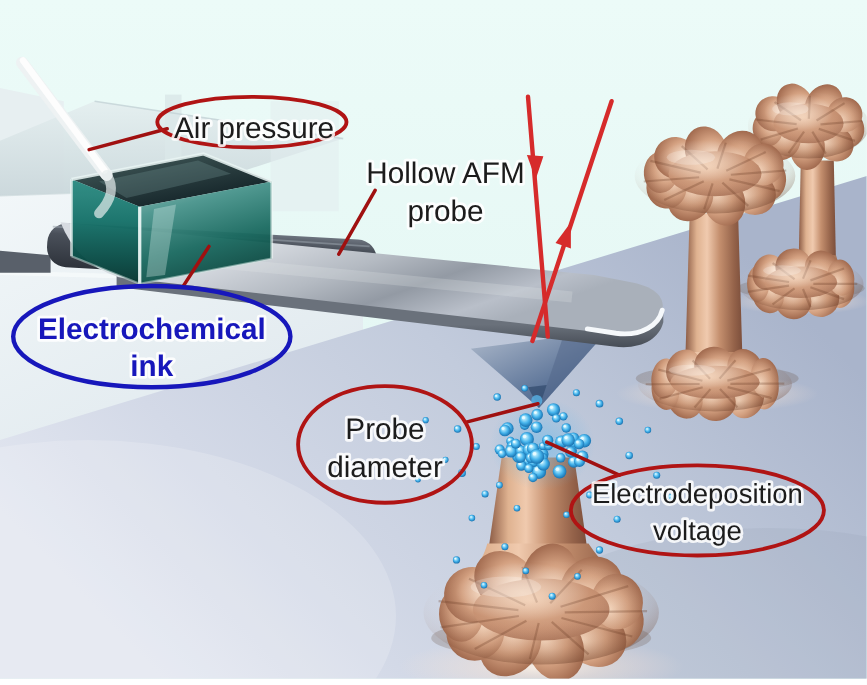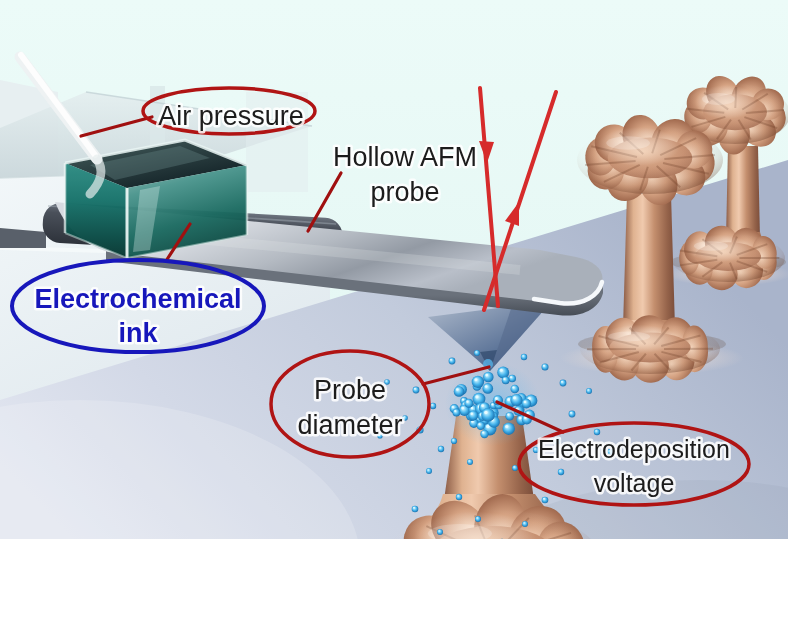--- a/index.html
+++ b/index.html
@@ -1,16 +1,16 @@
 <!DOCTYPE html>
 <html><head>
 <meta charset="utf-8">
 <style>
   html,body{margin:0;padding:0;background:#fff}
-  .canvas{position:relative;width:788px;height:539px;overflow:hidden;background:#e8f8f5;font-family:"Liberation Sans",sans-serif}
+  .canvas{position:relative;width:788px;height:617px;overflow:hidden;background:#e8f8f5;font-family:"Liberation Sans",sans-serif}
   svg{display:block}
   .lbl{font-family:"Liberation Sans",sans-serif;text-anchor:middle;paint-order:stroke;stroke:rgba(255,255,255,0.85);stroke-width:5px;stroke-linejoin:round}
   .lbl-bold{font-weight:bold}
 </style>
 </head>
 <body>
 
 <div class="canvas">
 <svg id="scene" viewBox="0 0 788 623" width="788" height="623">
   <defs>

